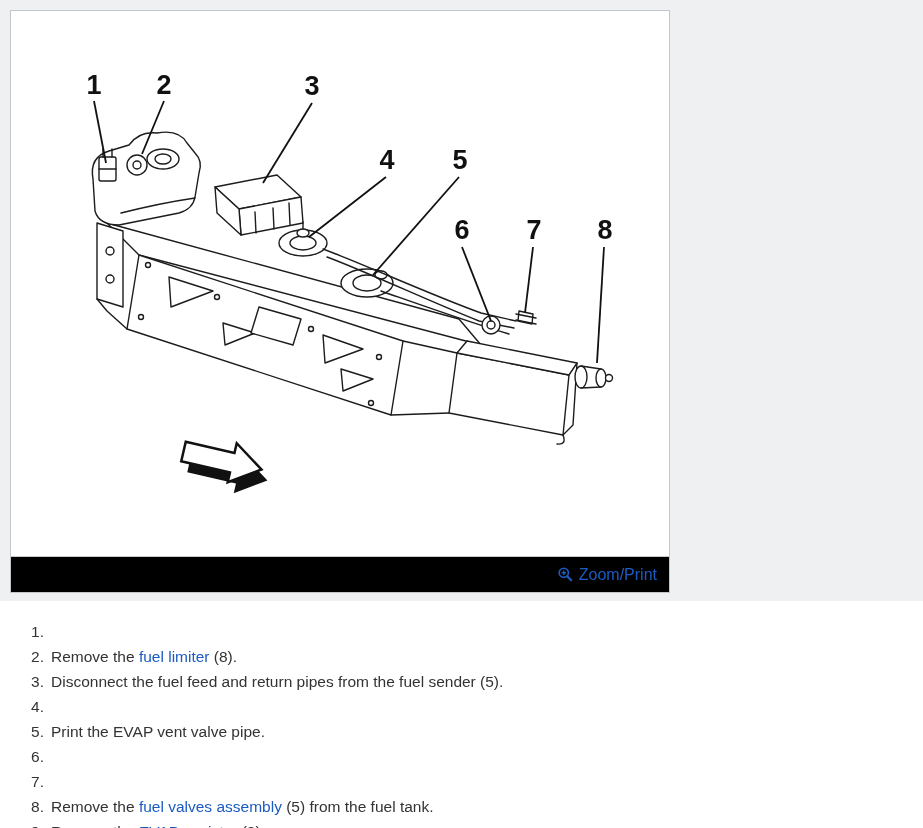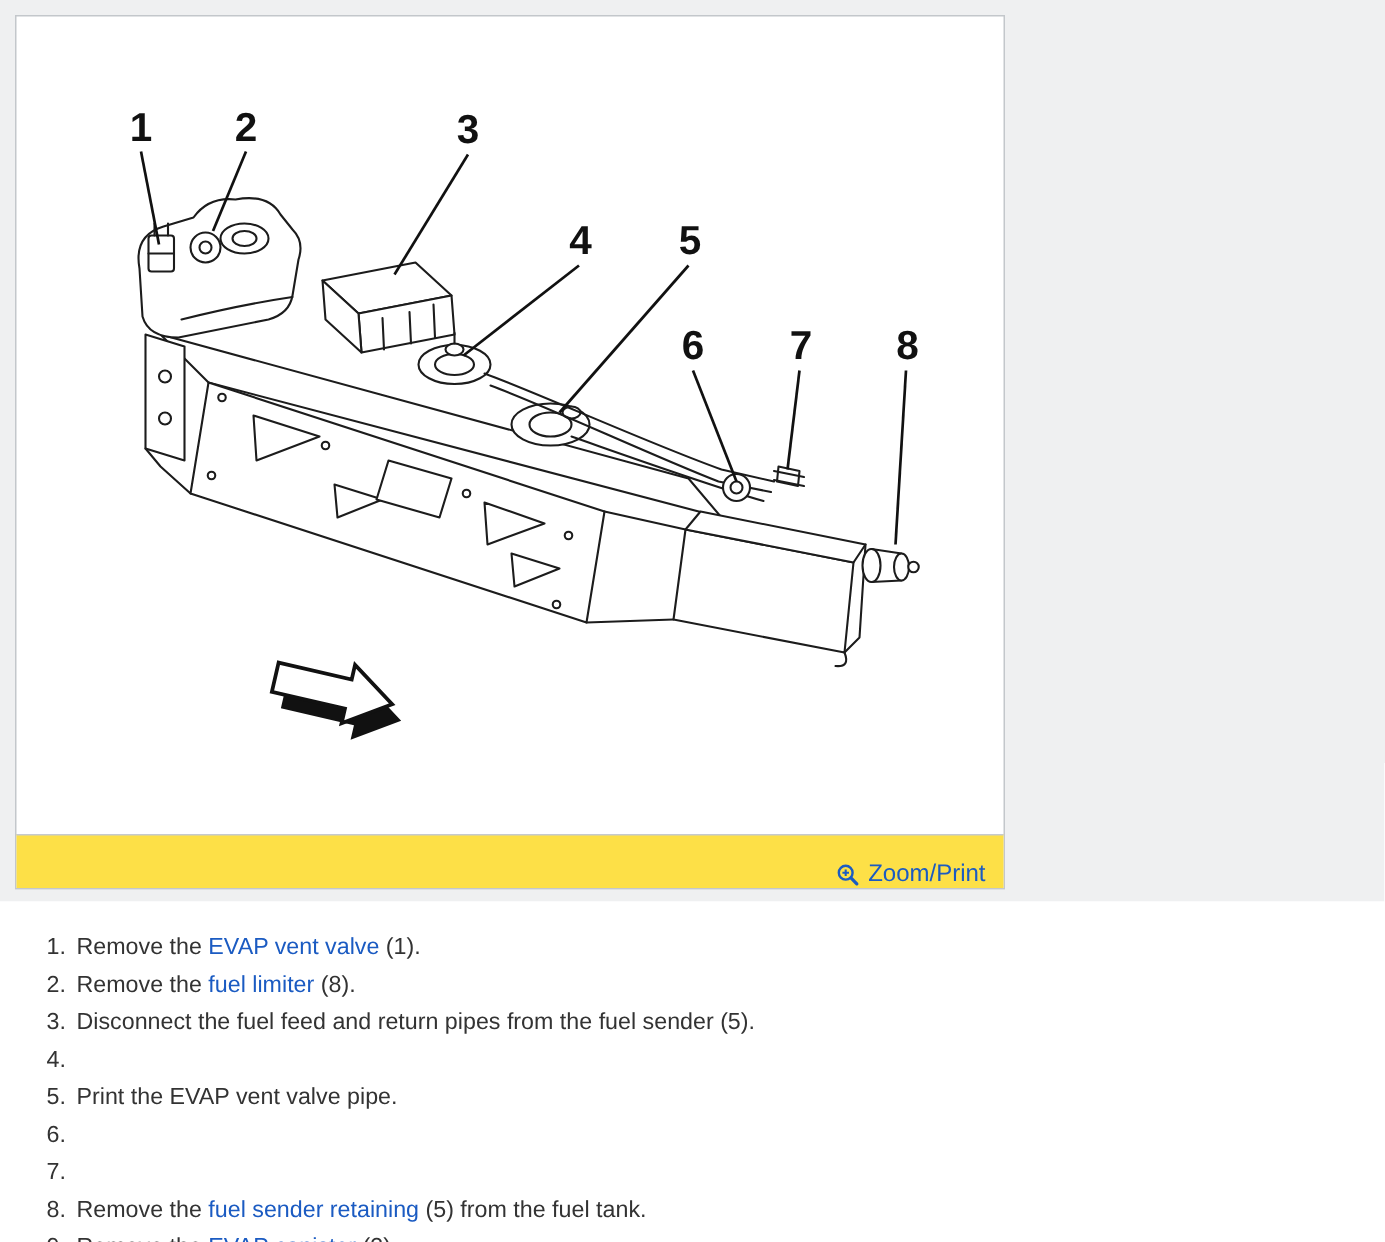--- a/index.html
+++ b/index.html
@@ -1,22 +1,22 @@
 <!DOCTYPE html>
 <html><head>
 <meta charset="utf-8">
 <style>
   * { margin:0; padding:0; box-sizing:border-box; }
   html,body { width:923px; height:828px; overflow:hidden; background:#ffffff;
               font-family:"Liberation Sans", sans-serif; }
   .top-region { background:#eff0f1; width:923px; height:601px; padding:10px; }
   .panel { width:660px; height:583px; background:#ffffff; border:1px solid #c3c7cb; position:relative; }
   .diagram-area { position:absolute; left:0; right:0; top:0; bottom:36px; overflow:hidden; }
-  .panel-footer { position:absolute; left:0; right:0; bottom:0; height:36px; background:#fde047;
-                  border-top:1px solid #c6cacd; display:flex; align-items:flex-end;
+  .panel-footer { position:absolute; left:0; right:0; bottom:0; height:36px; background:#000000;
+                  border-top:1px solid #c6cacd; display:flex; align-items:center;
                   justify-content:flex-end; padding-right:12px; }
   .zoom-link { color:#1b5bc2; font-size:16px; text-decoration:none; display:flex;
                align-items:center; gap:5px; cursor:pointer; }
   .steps { padding:18px 18px 0 24px; background:#ffffff; }
   .step { display:flex; font-size:15.5px; color:#333333; line-height:25px; }
   .step-num { min-width:20px; text-align:right; margin-right:7px; flex:none; }
   a.step-link { color:#1b5bc2; text-decoration:none; cursor:pointer; }
   .callout-num { font-family:"Liberation Sans", sans-serif; font-weight:bold; font-size:27px; fill:#111111; }
   .line-art { stroke:#1c1c1c; stroke-width:1.4; fill:none; stroke-linejoin:round; stroke-linecap:round; }
   .white-fill { fill:#ffffff; }
@@ -166,21 +166,20 @@
           </svg>
           <span>Zoom/Print</span>
         </a>
       </div>
     </div>
   </div>
 
   <div class="steps">
       <div class="step">
         <span class="step-num">1.</span>
-        <span class="step-text"><span>Remove the </span><a href="#" class="step-link">EVAP vent valve</a><span> (1).</span></span>
       </div>
       <div class="step">
         <span class="step-num">2.</span>
         <span class="step-text"><span>Remove the </span><a href="#" class="step-link">fuel limiter</a><span> (8).</span></span>
       </div>
       <div class="step">
         <span class="step-num">3.</span>
         <span class="step-text"><span>Disconnect the fuel feed and return pipes from the fuel sender (5).</span></span>
       </div>
       <div class="step">
@@ -191,20 +190,20 @@
         <span class="step-text"><span>Print the EVAP vent valve pipe.</span></span>
       </div>
       <div class="step">
         <span class="step-num">6.</span>
       </div>
       <div class="step">
         <span class="step-num">7.</span>
       </div>
       <div class="step">
         <span class="step-num">8.</span>
-        <span class="step-text"><span>Remove the </span><a href="#" class="step-link">fuel sender retaining</a><span> (5) from the fuel tank.</span></span>
+        <span class="step-text"><span>Remove the </span><a href="#" class="step-link">fuel valves assembly</a><span> (5) from the fuel tank.</span></span>
       </div>
       <div class="step">
         <span class="step-num">9.</span>
         <span class="step-text"><span>Remove the </span><a href="#" class="step-link">EVAP canister</a><span> (3).</span></span>
       </div>
     </div>
 </div>
 
 </body></html>

